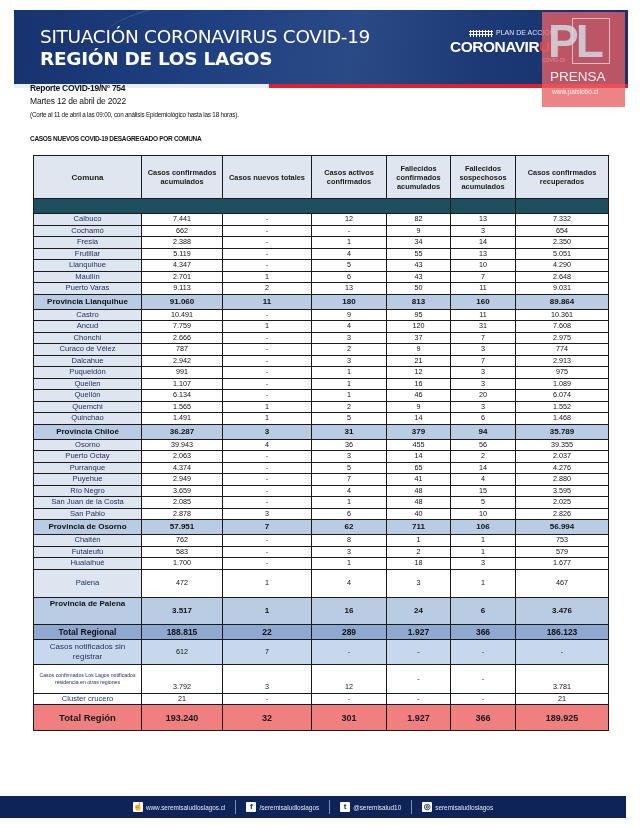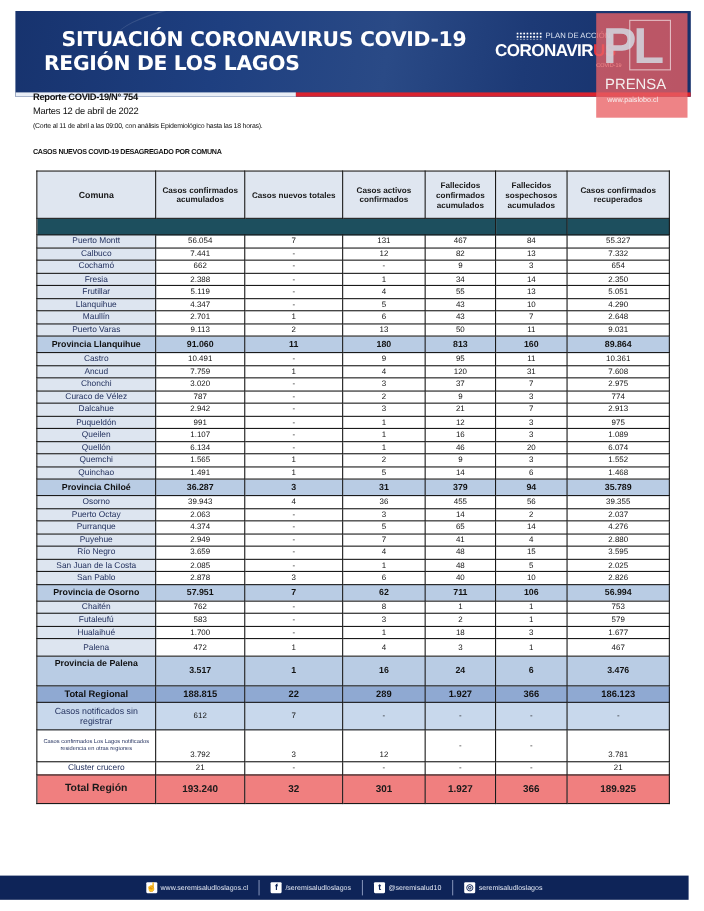--- a/index.html
+++ b/index.html
@@ -17,22 +17,22 @@
     border-radius: 50%; border-top: 2px solid rgba(255,255,255,0.12);
     transform: rotate(-6deg);
   }
   .banner .red-stripe {
     position: absolute; left: 255px; bottom: 0; right: 0; height: 4px; background: #d9232f;
   }
   .banner .white-stripe {
     position: absolute; left: 0; bottom: 0; width: 255px; height: 4px; background: #e9eef6;
   }
   .banner-title1 {
-    position: absolute; left: 42px; top: 16px; font-size: 18.5px; color: #ffffff;
-    font-family: "DejaVu Sans", sans-serif; font-weight: bold; letter-spacing: -0.3px;
+    position: absolute; left: 26px; top: 16px; font-size: 18.5px; color: #ffffff;
+    font-family: "DejaVu Sans", sans-serif; font-weight: normal; letter-spacing: -0.3px;
   }
   .banner-title2 {
     position: absolute; left: 26px; top: 38px; font-size: 18.5px; color: #ffffff;
     font-family: "DejaVu Sans", sans-serif; font-weight: bold; letter-spacing: -0.3px; text-align: center;
   }
   .logo-plan {
     position: absolute; left: 455px; top: 19px; font-size: 7px; color: #dde4f2;
   }
   .logo-plan .dots { display: inline-block; width: 24px; height: 7px; margin-right: 3px;
     background-image: radial-gradient(circle, #ffffff 1px, transparent 1.2px); background-size: 3px 3px; vertical-align: middle; }
@@ -79,21 +79,21 @@
   tbody tr.prov-tall td.name { vertical-align: top; padding-top: 2px; }
   tbody tr.total td { background: #8fa9d2; font-weight: bold; font-size: 8.5px; height: 15px; color: #111; }
   tbody tr.notif td { background: #c8d8ec; height: 25px; }
   tbody tr.notif td.name { font-size: 8px; line-height: 9.5px; margin-left: 24px; }
   tbody tr.otras td { height: 29px; background: #ffffff; vertical-align: bottom; padding-bottom: 2px; }
   tbody tr.otras td.name { font-size: 5.2px; line-height: 7px; background: #ffffff; vertical-align: middle; padding-bottom: 0; }
   tbody tr.otras td.mid { vertical-align: middle; padding-bottom: 0; }
   tbody tr.cluster td.name { background: #ffffff; }
   tbody tr.grand td { background: #f07f7f; font-weight: bold; font-size: 9px; height: 26px; color: #1a1a1a; }
   tbody tr.grand td.name { background: #f07f7f; font-size: 9.5px; }
-  tbody tr.tall td { height: 16px; }
+  tbody tr.tall td { height: 28px; }
 
   
   .footer {
     position: absolute; left: 0; top: 796px; width: 626px; height: 22px; background: #0e2458;
     display: flex; align-items: center; justify-content: center; gap: 0;
   }
   .footer .item { display: flex; align-items: center; color: #e4e9f4; font-size: 6.4px; padding: 0 10px; height: 14px; }
   .footer .sep { width: 1px; height: 14px; background: #7c8cb2; }
   .footer .ico {
     width: 10px; height: 10px; background: #ffffff; color: #0e2458; font-size: 8px; font-weight: bold;
@@ -154,29 +154,20 @@
         <th>Casos confirmados acumulados</th>
         <th>Casos nuevos totales</th>
         <th>Casos activos confirmados</th>
         <th>Fallecidos confirmados acumulados</th>
         <th>Fallecidos sospechosos acumulados</th>
         <th>Casos confirmados recuperados</th>
       </tr>
     </thead>
     <tbody id="rows">
         <tr class="">
-          <td class="name">Puerto Montt</td>
-          <td>56.054</td>
-          <td>7</td>
-          <td>131</td>
-          <td>467</td>
-          <td>84</td>
-          <td>55.327</td>
-        </tr>
-        <tr class="">
           <td class="name">Calbuco</td>
           <td>7.441</td>
           <td>-</td>
           <td>12</td>
           <td>82</td>
           <td>13</td>
           <td>7.332</td>
         </tr>
         <tr class="">
           <td class="name">Cochamó</td>
@@ -254,21 +245,21 @@
           <td class="name">Ancud</td>
           <td>7.759</td>
           <td>1</td>
           <td>4</td>
           <td>120</td>
           <td>31</td>
           <td>7.608</td>
         </tr>
         <tr class="">
           <td class="name">Chonchi</td>
-          <td>3.020</td>
+          <td>2.666</td>
           <td>-</td>
           <td>3</td>
           <td>37</td>
           <td>7</td>
           <td>2.975</td>
         </tr>
         <tr class="">
           <td class="name">Curaco de Vélez</td>
           <td>787</td>
           <td>-</td>

